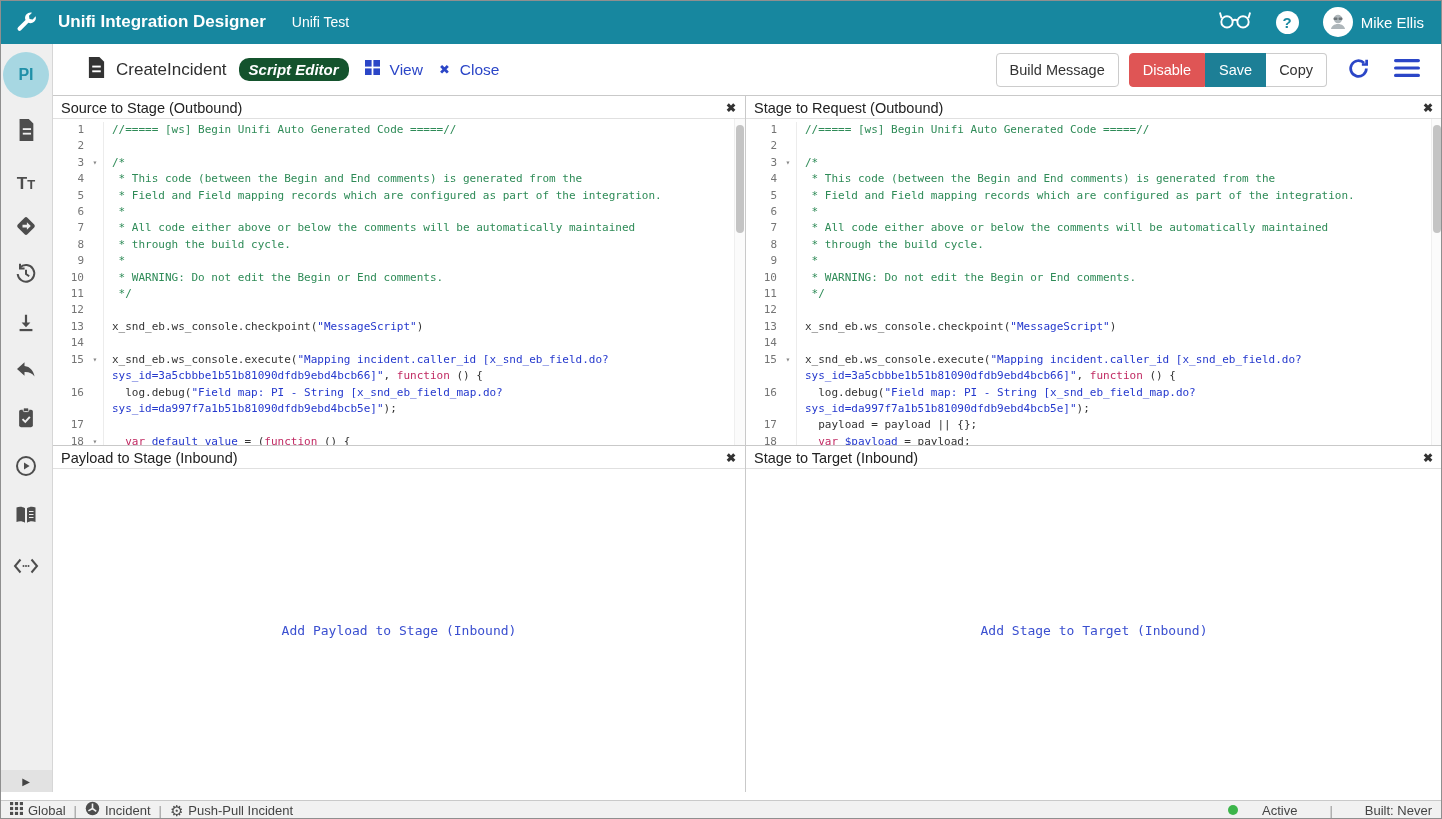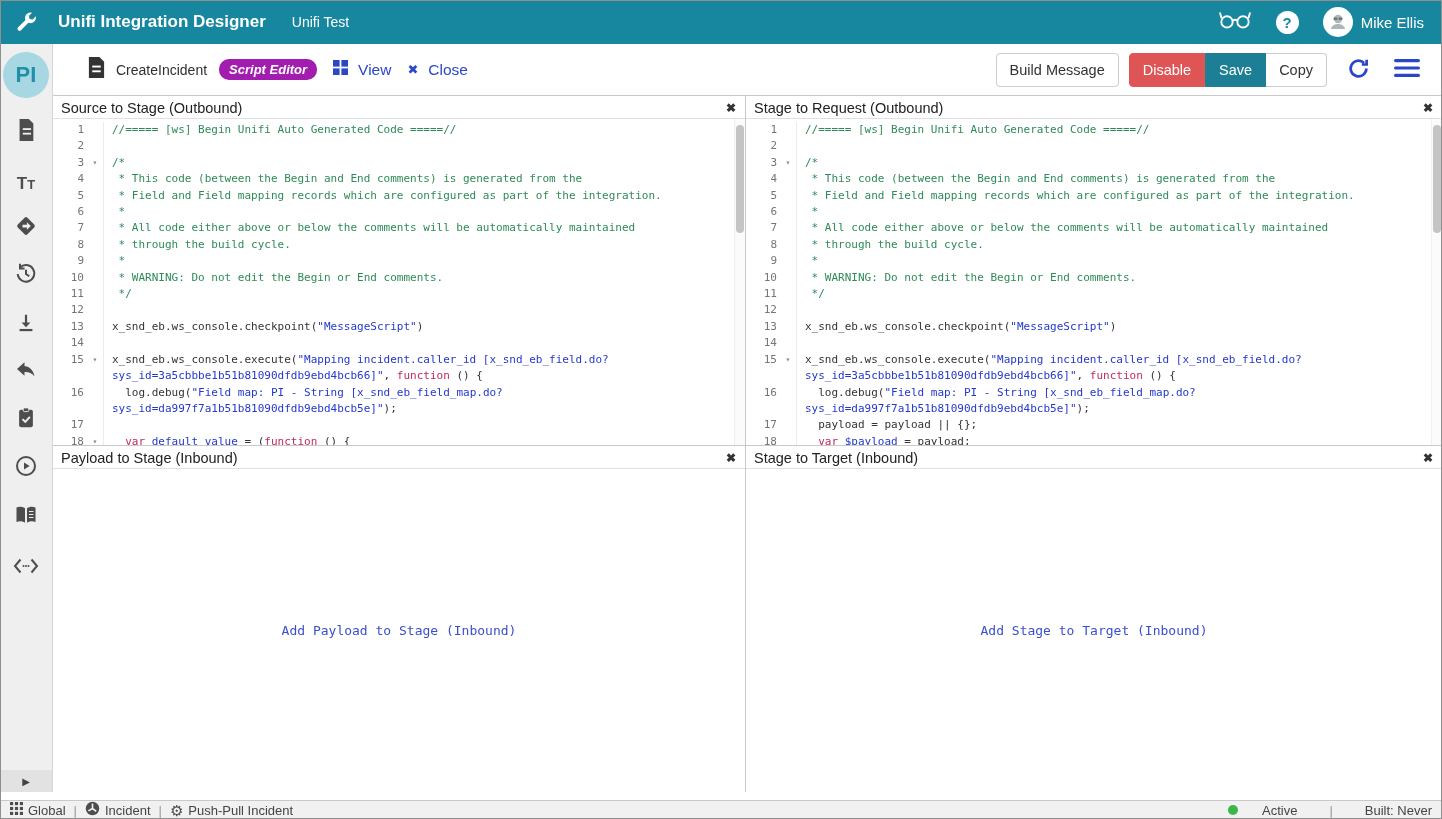--- a/index.html
+++ b/index.html
@@ -13,31 +13,31 @@
   .topbar .apptitle { font-size:17px; font-weight:bold; margin-left:6px; }
   .topbar .envname { font-size:14px; margin-left:26px; }
   .topbar .right { margin-left:auto; display:flex; align-items:center; gap:24px; padding-right:18px; }
   .help-circle { width:23px; height:23px; border-radius:50%; background:#fff; color:#17879f; font-weight:bold; font-size:15px; display:flex; align-items:center; justify-content:center; cursor:pointer; }
   .avatar-wrap { display:flex; align-items:center; gap:8px; cursor:pointer; }
   .avatar { width:30px; height:30px; border-radius:50%; background:#fff; display:flex; align-items:center; justify-content:center; overflow:hidden; }
   .username { font-size:15px; }
 
   
   .rail { position:absolute; top:44px; left:0; width:53px; bottom:27px; background:#efefef; border-right:1px solid #d6d6d6; display:flex; flex-direction:column; align-items:center; }
-  .pi-circle { width:46px; height:46px; border-radius:50%; background:#a7d7e2; color:#2090a8; font-weight:bold; font-size:22px; display:flex; align-items:center; justify-content:center; margin-top:8px; cursor:pointer; }
+  .pi-circle { width:46px; height:46px; border-radius:50%; background:#a7d7e2; color:#2090a8; font-weight:bold; font-size:16px; display:flex; align-items:center; justify-content:center; margin-top:8px; cursor:pointer; }
   .rail-item { width:100%; height:48px; display:flex; align-items:flex-end; justify-content:center; cursor:pointer; }
   .rail-item:first-of-type { margin-top:17px; }
   .tt-icon { font-weight:bold; color:#4d4d4d; font-size:17px; letter-spacing:0; }
   .tt-icon .small { font-size:13px; }
   .rail-expand { margin-top:auto; width:100%; height:22px; background:#e2e2e2; display:flex; align-items:center; justify-content:center; color:#444; font-size:10px; cursor:pointer; }
 
   
   .hdr { position:absolute; top:44px; left:53px; right:0; height:51px; background:#fff; display:flex; align-items:center; padding:0 16px 0 34px; }
-  .hdr .title { font-size:14px; color:#2f2f2f; margin-left:10px; }
-  .badge { background:#a21caf; color:#fff; font-size:13px; font-weight:bold; font-style:italic; border-radius:10px; padding:3px 10px; margin-left:12px; }
+  .hdr .title { font-size:17px; color:#2f2f2f; margin-left:10px; }
+  .badge { background:#14532d; color:#fff; font-size:15px; font-weight:bold; font-style:italic; border-radius:10px; padding:3px 10px; margin-left:12px; }
   .hdr-link { display:flex; align-items:center; gap:10px; color:#2b46c7; font-size:15.5px; margin-left:16px; cursor:pointer; }
   .hdr-link .xglyph { font-size:13px; }
   .hdr .btns { margin-left:auto; display:flex; align-items:center; }
   .btn { font-family:"Liberation Sans",sans-serif; font-size:14.5px; padding:8px 13px; border:1px solid #ccc; background:#fff; color:#333; border-radius:4px; cursor:pointer; }
   .btn-build { margin-right:10px; }
   .btn-disable { background:#df5555; border-color:#df5555; color:#fff; border-radius:4px 0 0 4px; }
   .btn-save { background:#1d7f96; border-color:#1d7f96; color:#fff; border-radius:0; }
   .btn-copy { border-radius:0 4px 4px 0; border-left:0; }
   .icon-btn { background:none; border:none; cursor:pointer; display:flex; align-items:center; }
   .refresh-btn { margin-left:20px; }

